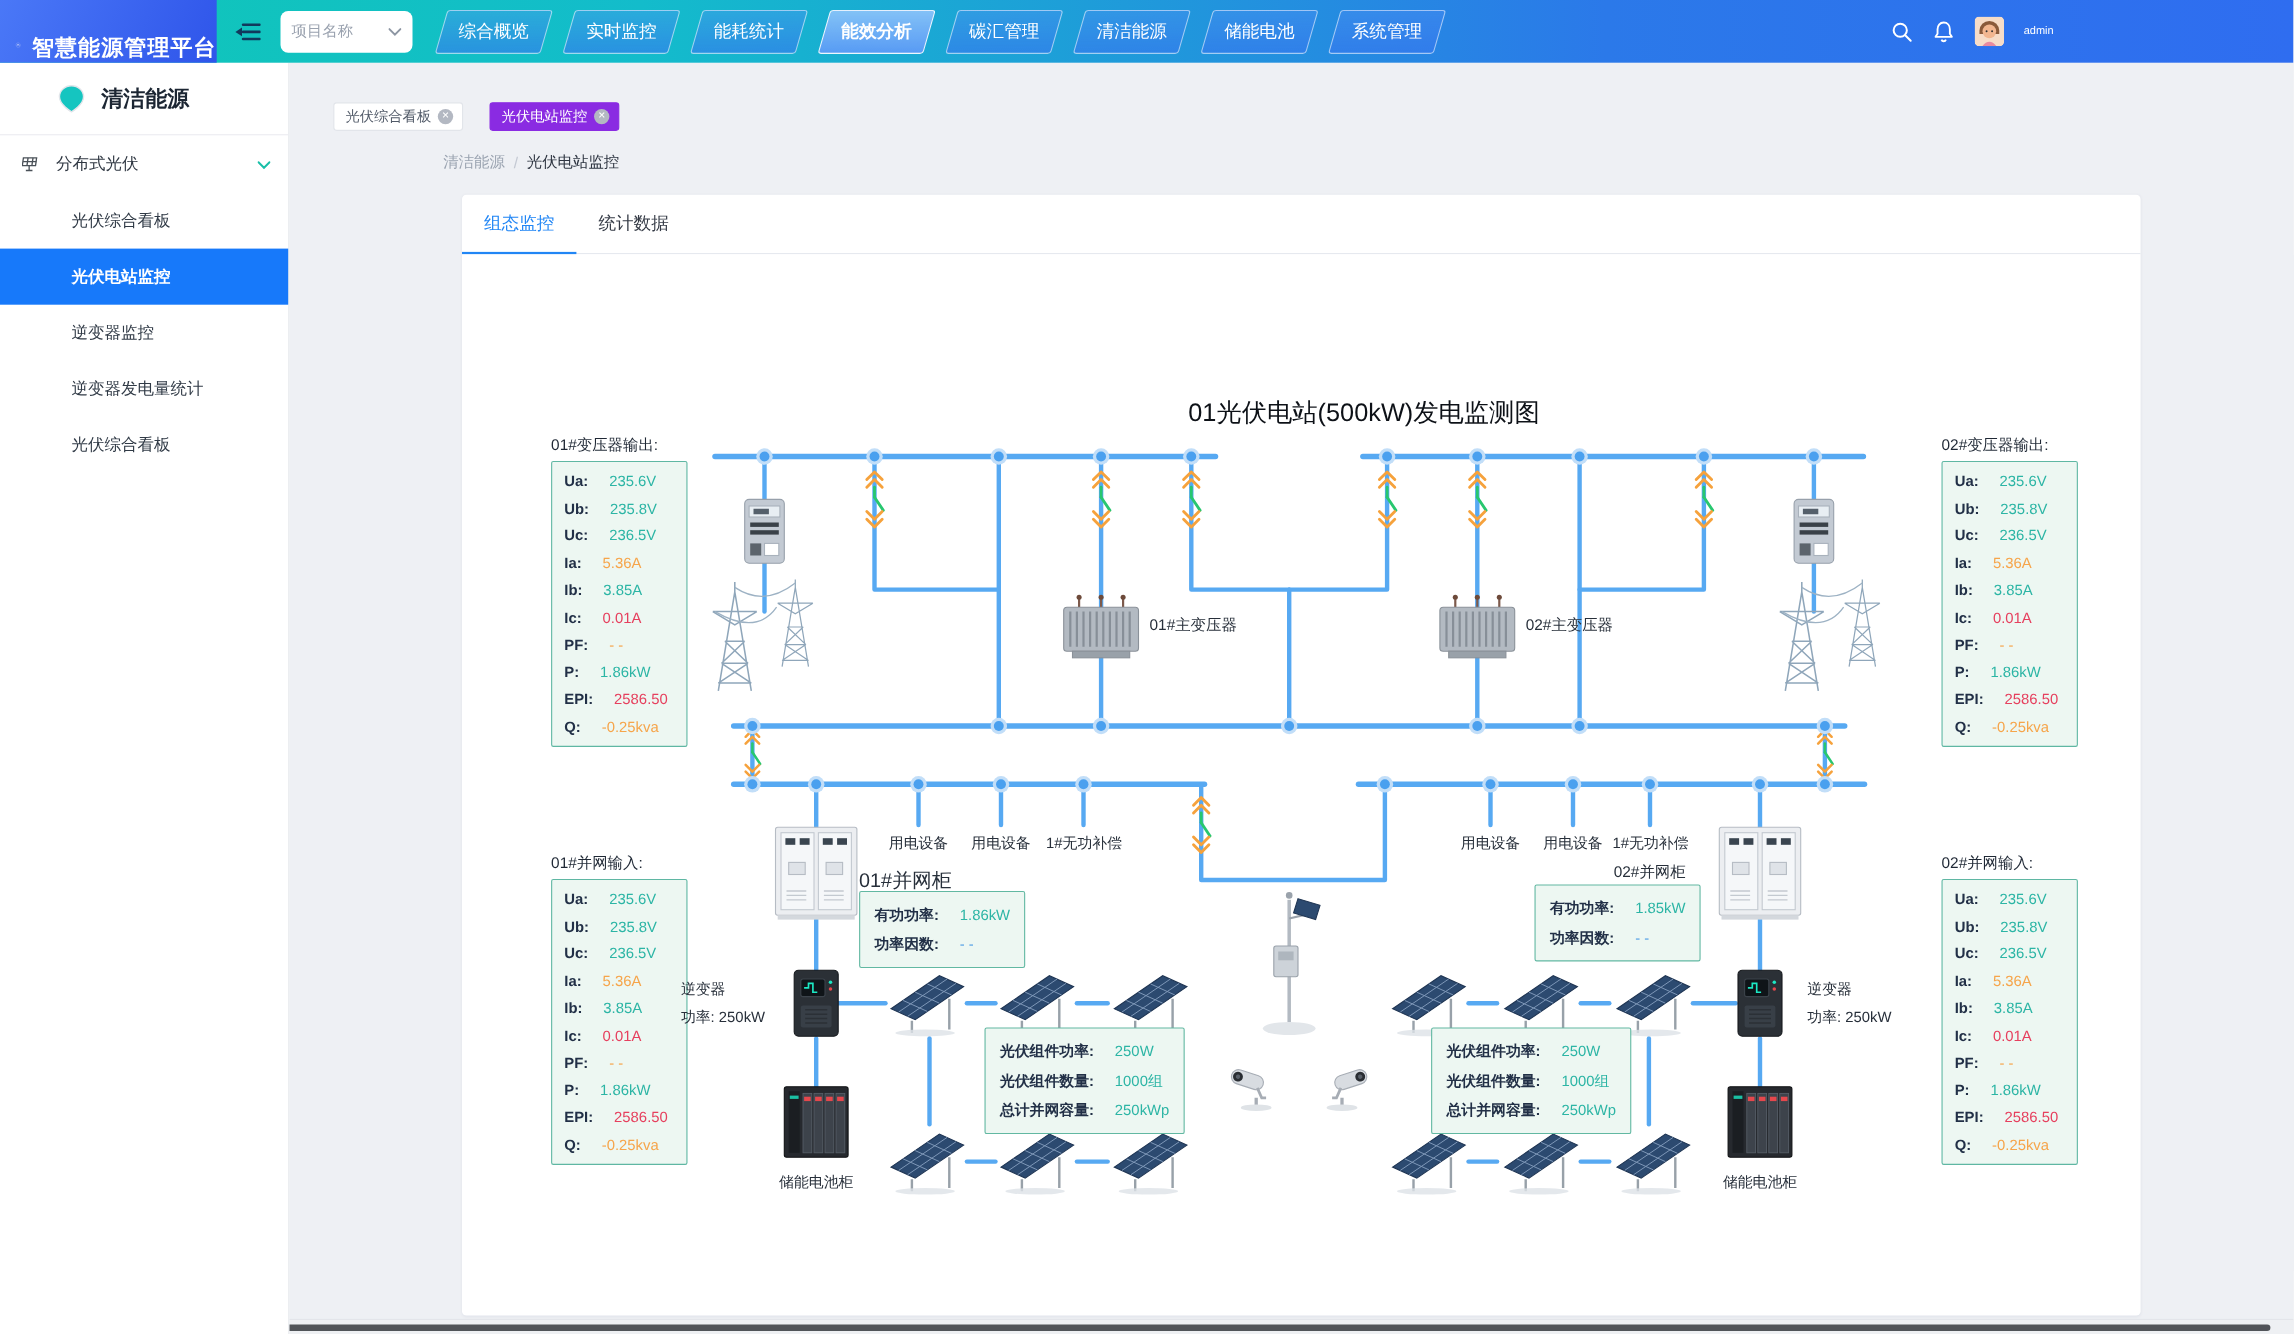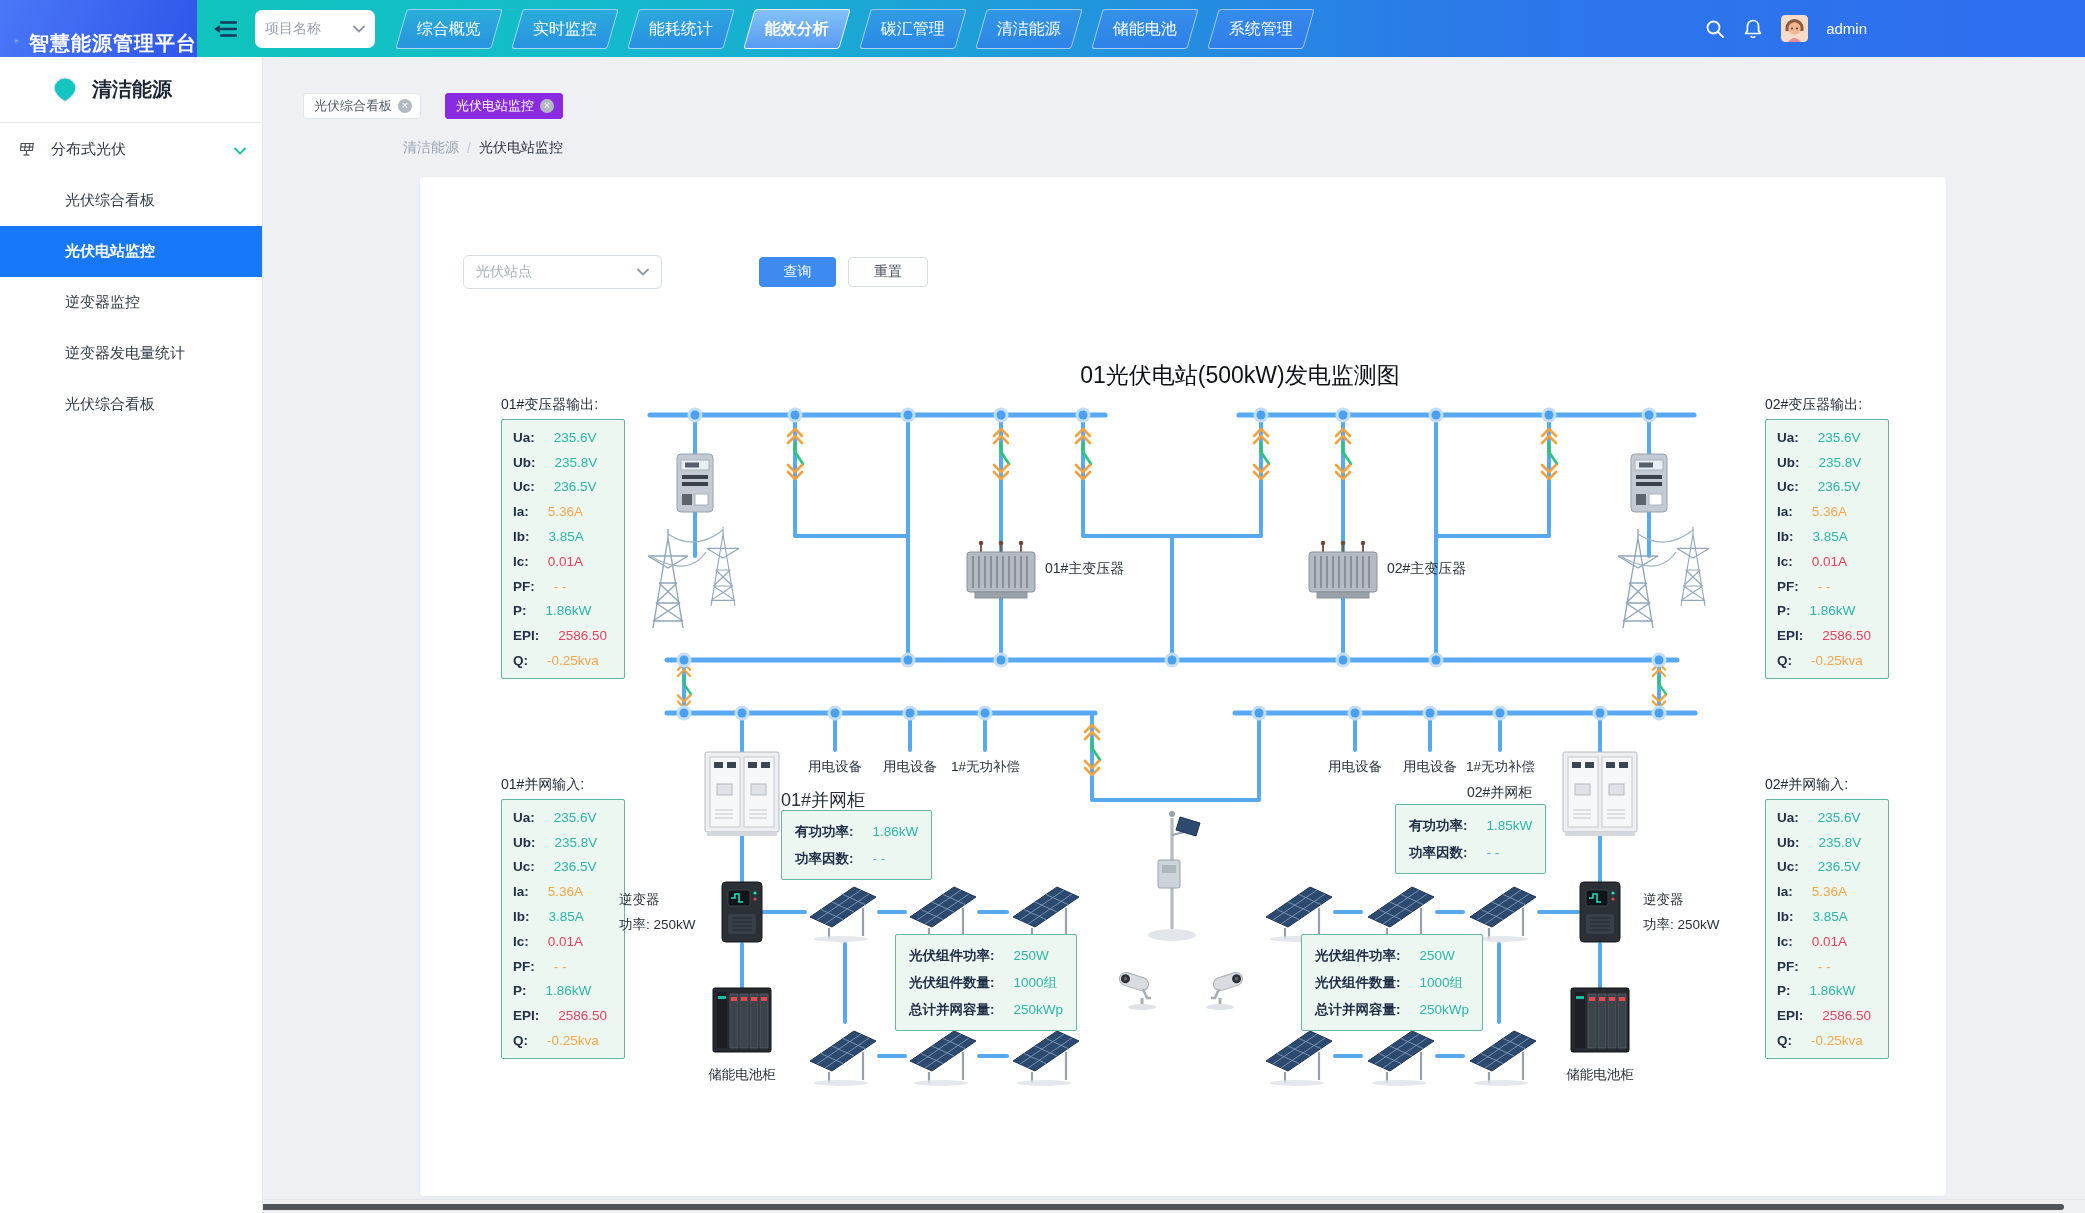--- a/index.html
+++ b/index.html
@@ -19,21 +19,21 @@
   .navtabs{display:flex;align-items:center;margin-left:16px;height:57px}
   .navtab{height:40px;min-width:96px;margin:0 10px;padding:0 14px;display:flex;align-items:center;justify-content:center;
        transform:skewX(-16deg);background:linear-gradient(180deg,rgba(84,142,248,.36),rgba(56,118,240,.6));
        border:1px solid rgba(255,255,255,.55);border-radius:3px;cursor:pointer}
   .navtab span{transform:skewX(16deg);color:#fff;font-size:16px;white-space:nowrap}
   .navtab.active{background:linear-gradient(180deg,rgba(158,199,255,.8),rgba(99,152,250,.85));border-color:rgba(255,255,255,.85)}
   .navtab.active span{font-weight:bold}
   .hdr-right{margin-left:auto;margin-right:218px;display:flex;align-items:center;gap:18px}
   .hdr-icon{cursor:pointer;display:flex;align-items:center}
   .avatar{width:27px;height:27px;border-radius:4px;overflow:hidden;cursor:pointer;flex:0 0 27px}
-  .hdr-user{color:#fff;font-size:15px;cursor:pointer}
+  .hdr-user{color:#fff;font-size:10px;cursor:pointer}
 
   
   .body-row{flex:1;display:flex;min-height:0}
 
   
   .side{width:263px;flex:0 0 263px;background:#fff;border-right:1px solid #e8eaee;position:relative;z-index:4}
   .side-head{height:66px;display:flex;align-items:center;gap:14px;padding-left:52px;border-bottom:1px solid #ececf0}
   .side-title{font-size:20px;font-weight:bold;color:#1c2633}
   .side-group{height:52px;display:flex;align-items:center;padding:0 16px 0 20px;color:#2f3742;font-size:15px;cursor:pointer}
   .side-group .glabel{margin-left:14px}
@@ -238,31 +238,27 @@
           </div>
         </div>
 
       <div class="crumbs">
         <span class="crumb-parent">清洁能源</span>
         <span class="crumb-sep">/</span>
         <span class="crumb-cur">光伏电站监控</span>
       </div>
 
       <div class="card">
-
-        <div class="filters">
-          <div class="sta-select">
-            <span class="ph">光伏站点</span>
-            <svg width="12" height="8" viewBox="0 0 12 8">
-              <polyline points="1,1.5 6,6.5 11,1.5" fill="none" stroke="#8d96a3" stroke-width="1.8" stroke-linecap="round"></polyline>
-            </svg>
+        <div class="ctabbar">
+
+            <div class="ctab active">组态监控</div>
+
+            <div class="ctab">统计数据</div>
           </div>
-          <div class="btn btn-query">查询</div>
-          <div class="btn btn-reset">重置</div>
-        </div>
+
 
         <div class="diagram">
 
           <svg class="canvas" width="1500" height="745" viewBox="0 0 1500 745">
             <defs>
               <g id="nd">
                   <circle r="7.5" fill="#c2def8"></circle>
                   <circle r="4.5" fill="#4aa0ef"></circle>
                 </g>
               <g id="brk" fill="none" stroke-width="2.6" stroke-linecap="round" stroke-linejoin="round">

